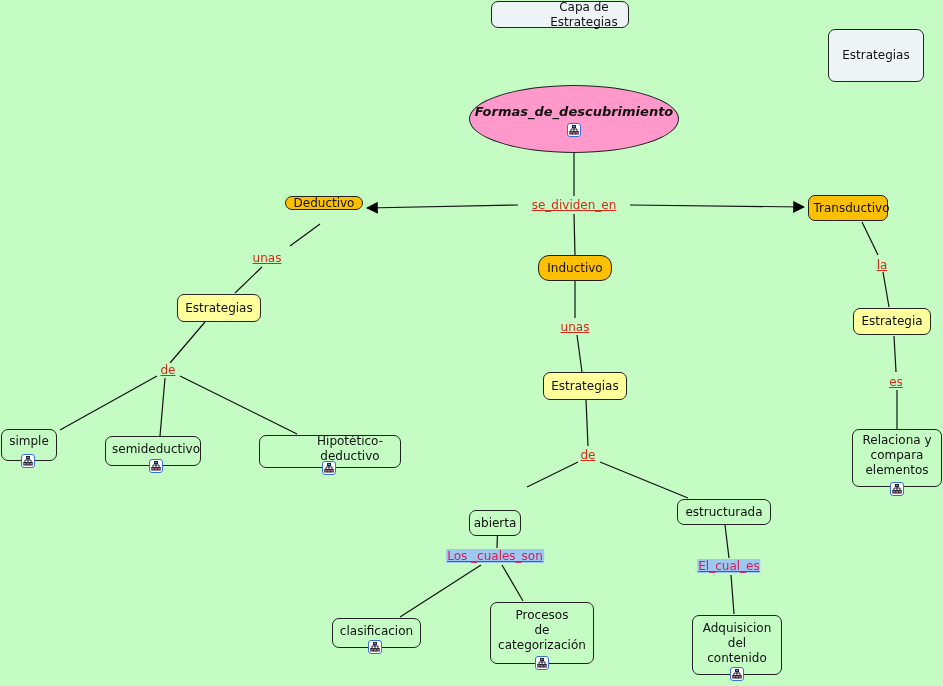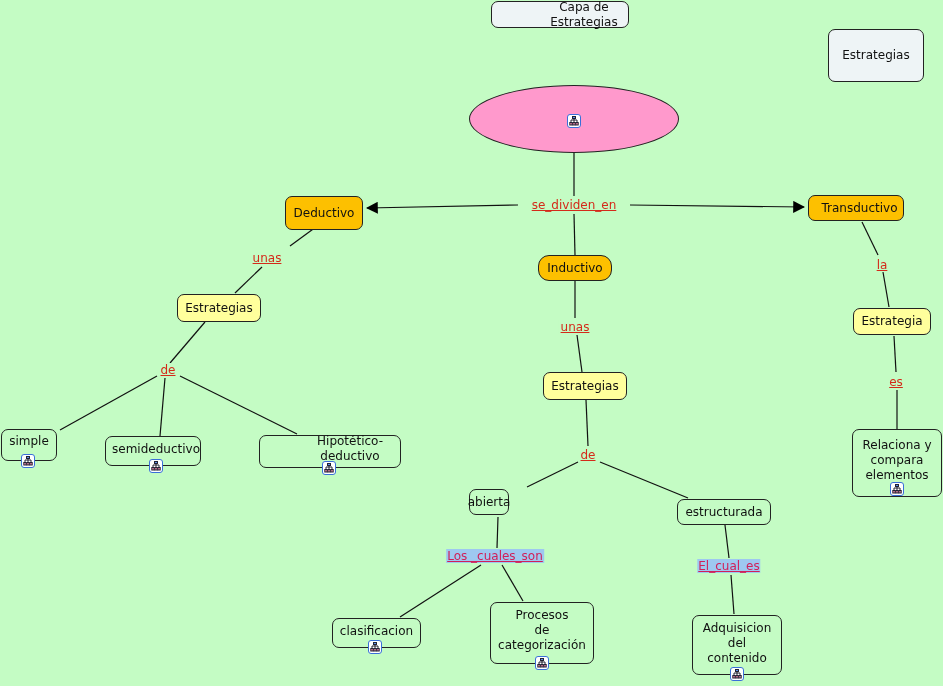--- a/index.html
+++ b/index.html
@@ -77,42 +77,43 @@
 </svg>
 
 <div class="node c-grey" style="left:491px;top:1px;width:138px;height:27px;padding-left:48px;">
   <span class="lbl">Capa de Estrategias</span>
 </div>
 <div class="node c-grey" style="left:828px;top:29px;width:96px;height:53px;">
   <span class="lbl">Estrategias</span>
 </div>
 
 <div class="ellipse">
+  <span style="margin-top:2px;">Formas_de_descubrimiento</span>
   <span class="submap-icon" style="position:relative;margin-top:4px;">
     <svg viewBox="0 0 10 10">
         <g stroke="#223" stroke-width="1" fill="none">
           <rect x="3.5" y="0.5" width="3" height="2" fill="#5b8de8"></rect>
           <path d="M5 2.5V4M2 4H8M2 4V6M5 4V6M8 4V6"></path>
           <rect x="0.8" y="6.5" width="2.4" height="2.5" fill="#e8a"></rect>
           <rect x="3.8" y="6.5" width="2.4" height="2.5" fill="#e8a"></rect>
           <rect x="6.8" y="6.5" width="2.4" height="2.5" fill="#e8a"></rect>
         </g>
       </svg>
   </span>
 </div>
 
 <span class="link-label" style="left:574px;top:205px;">se_dividen_en</span>
 
-<div class="node c-orange" style="left:285px;top:196px;width:78px;height:34px;align-items:center;">
+<div class="node c-orange" style="left:285px;top:196px;width:78px;height:14px;align-items:center;">
   <span class="lbl">Deductivo</span>
 </div>
 <div class="node c-orange" style="left:538px;top:255px;width:74px;height:26px;border-radius:11px;">
   <span class="lbl">Inductivo</span>
 </div>
-<div class="node c-orange" style="left:808px;top:195px;width:96px;height:26px;padding-left:7px;">
+<div class="node c-orange" style="left:808px;top:195px;width:80px;height:26px;padding-left:7px;">
   <span class="lbl">Transductivo</span>
 </div>
 
 <span class="link-label" style="left:267px;top:258px;">unas</span>
 <div class="node c-yellow" style="left:177px;top:294px;width:84px;height:28px;">
   <span class="lbl">Estrategias</span>
 </div>
 <span class="link-label" style="left:168px;top:370px;">de</span>
 
 <div class="node c-green" style="left:1px;top:429px;width:56px;height:32px;">
@@ -159,21 +160,21 @@
       </g>
     </svg>
 </span>
 
 <span class="link-label" style="left:575px;top:327px;">unas</span>
 <div class="node c-yellow" style="left:543px;top:372px;width:84px;height:28px;">
   <span class="lbl">Estrategias</span>
 </div>
 <span class="link-label" style="left:588px;top:455px;">de</span>
 
-<div class="node c-green" style="left:469px;top:489px;width:40px;height:26px;justify-content:center;">
+<div class="node c-green" style="left:469px;top:510px;width:52px;height:26px;justify-content:center;">
   <span class="lbl">abierta</span>
 </div>
 <div class="node c-green" style="left:677px;top:499px;width:94px;height:26px;">
   <span class="lbl">estructurada</span>
 </div>
 
 <span class="link-label hl" style="left:495px;top:556px;">Los _cuales_son</span>
 <span class="link-label hl" style="left:729px;top:566px;">El_cual_es</span>
 
 <div class="node c-green" style="left:332px;top:618px;width:89px;height:30px;">
@@ -223,21 +224,21 @@
         <rect x="6.8" y="6.5" width="2.4" height="2.5" fill="#e8a"></rect>
       </g>
     </svg>
 </span>
 
 <span class="link-label" style="left:882px;top:265px;">la</span>
 <div class="node c-yellow" style="left:853px;top:308px;width:78px;height:27px;">
   <span class="lbl">Estrategia</span>
 </div>
 <span class="link-label" style="left:896px;top:382px;">es</span>
-<div class="node c-green" style="left:852px;top:429px;width:90px;height:68px;">
+<div class="node c-green" style="left:852px;top:429px;width:90px;height:58px;">
   <span class="lbl" style="margin-top:-6px;">Relaciona y
 compara
 elementos</span>
 </div>
 <span class="submap-icon" style="left:890px;top:482px;">
   <svg viewBox="0 0 10 10">
       <g stroke="#223" stroke-width="1" fill="none">
         <rect x="3.5" y="0.5" width="3" height="2" fill="#5b8de8"></rect>
         <path d="M5 2.5V4M2 4H8M2 4V6M5 4V6M8 4V6"></path>
         <rect x="0.8" y="6.5" width="2.4" height="2.5" fill="#e8a"></rect>

